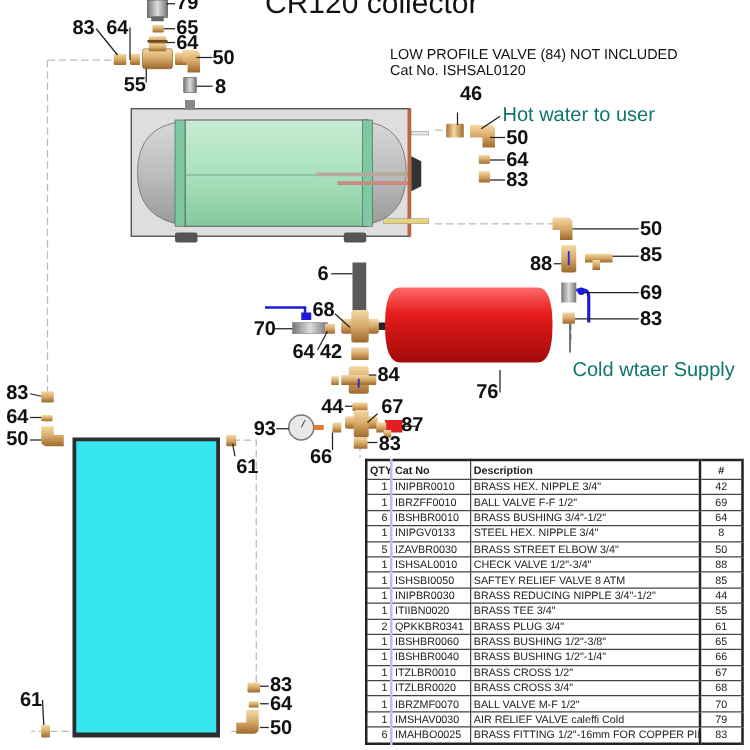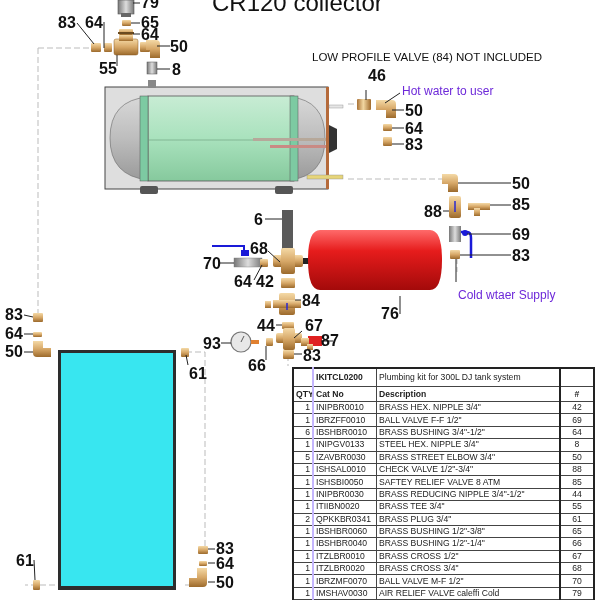--- a/index.html
+++ b/index.html
@@ -1,21 +1,21 @@
 <!DOCTYPE html>
 <html><head>
 <meta charset="utf-8">
 <style>
   html,body{margin:0;padding:0;background:#fff;}
   body{width:600px;height:600px;position:relative;overflow:hidden;font-family:"Liberation Sans",sans-serif;}
   #dg{position:absolute;left:0;top:0;width:600px;height:600px;}
   .lbl{position:absolute;font-family:"Liberation Sans",sans-serif;font-weight:bold;font-size:16px;color:#111;line-height:1;white-space:nowrap;}
   .title{position:absolute;left:212px;top:-11px;font-size:24px;color:#111;white-space:nowrap;}
-  .note{position:absolute;left:312px;top:51px;font-size:11.5px;line-height:13px;color:#111;white-space:nowrap;}
-  .txt{position:absolute;font-size:12px;color:#6d28d9;white-space:nowrap;}
+  .note{position:absolute;left:312px;top:38px;font-size:11.5px;line-height:13px;color:#111;white-space:nowrap;}
+  .txt{position:absolute;font-size:16px;color:#0f766e;white-space:nowrap;}
   table.parts{position:absolute;left:292px;top:367px;width:303px;border-collapse:collapse;font-size:8.6px;color:#222;table-layout:fixed;}
   table.parts td{border:1px solid #444;padding:0 2px;height:11.4px;line-height:11px;white-space:nowrap;overflow:hidden;}
   table.parts td.qty{text-align:right;width:14px;border-right:2px solid #c4b5fd;}
   table.parts td.cat{width:58px;}
   table.parts td.num{text-align:center;width:28px;border-left:2px solid #222;border-right:2px solid #222;}
   table.parts tr.hdr td{font-weight:bold;height:14px;}
   table.parts tr.kit td{height:17px;}
   table.parts tr.kit td.cat{font-weight:bold;}
   table.parts{border:2px solid #222;}
 </style>
@@ -270,20 +270,21 @@
     <line x1="34" y1="560" x2="35" y2="580"></line>
     <line x1="208" y1="549" x2="215" y2="549"></line>
     <line x1="208" y1="563" x2="215" y2="563"></line>
     <line x1="208" y1="582" x2="215" y2="582"></line>
   </g>
 </svg>
 
 <div class="title">CR120 collector</div>
 <div class="note">
   <div>LOW PROFILE VALVE (84) NOT INCLUDED</div>
+  <div>Cat No.  ISHSAL0120</div>
 </div>
 <div class="txt" style="left:402px;top:84px;">Hot water to user</div>
 <div class="txt" style="left:458px;top:288px;">Cold wtaer Supply</div>
 
 <div class="lbl" style="left:141px;top:-5px;">79</div>
 <div class="lbl" style="left:141px;top:15px;">65</div>
 <div class="lbl" style="left:141px;top:27px;">64</div>
 <div class="lbl" style="left:58px;top:15px;">83</div>
 <div class="lbl" style="left:85px;top:15px;">64</div>
 <div class="lbl" style="left:170px;top:39px;">50</div>
@@ -319,26 +320,20 @@
 <div class="lbl" style="left:5px;top:326px;">64</div>
 <div class="lbl" style="left:5px;top:344px;">50</div>
 <div class="lbl" style="left:189px;top:366px;">61</div>
 <div class="lbl" style="left:16px;top:553px;">61</div>
 <div class="lbl" style="left:216px;top:541px;">83</div>
 <div class="lbl" style="left:216px;top:556px;">64</div>
 <div class="lbl" style="left:216px;top:575px;">50</div>
 
 <table class="parts">
   <tbody id="parts-body">
-    <tr class="kit">
-      <td class="qty"></td>
-      <td class="cat">IKITCL0200</td>
-      <td>Plumbing kit for 300L DJ tank system</td>
-      <td class="num"></td>
-    </tr>
     <tr class="hdr">
       <td class="qty" style="text-align:center">QTY</td>
       <td class="cat">Cat No</td>
       <td>Description</td>
       <td class="num">#</td>
     </tr>
   <tr>
         <td class="qty">1</td>
         <td class="cat">INIPBR0010</td>
         <td>BRASS HEX. NIPPLE 3/4"</td>

